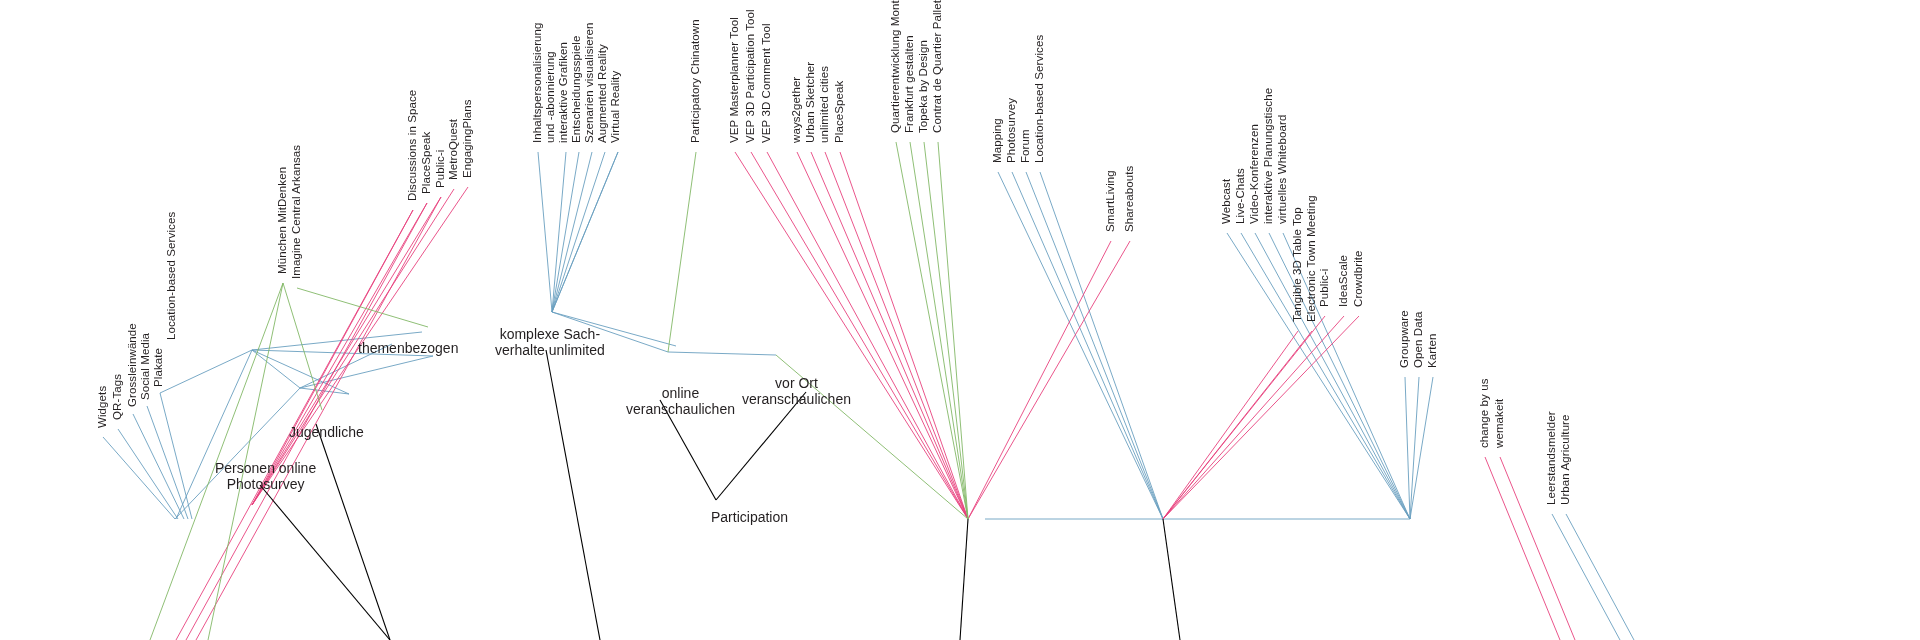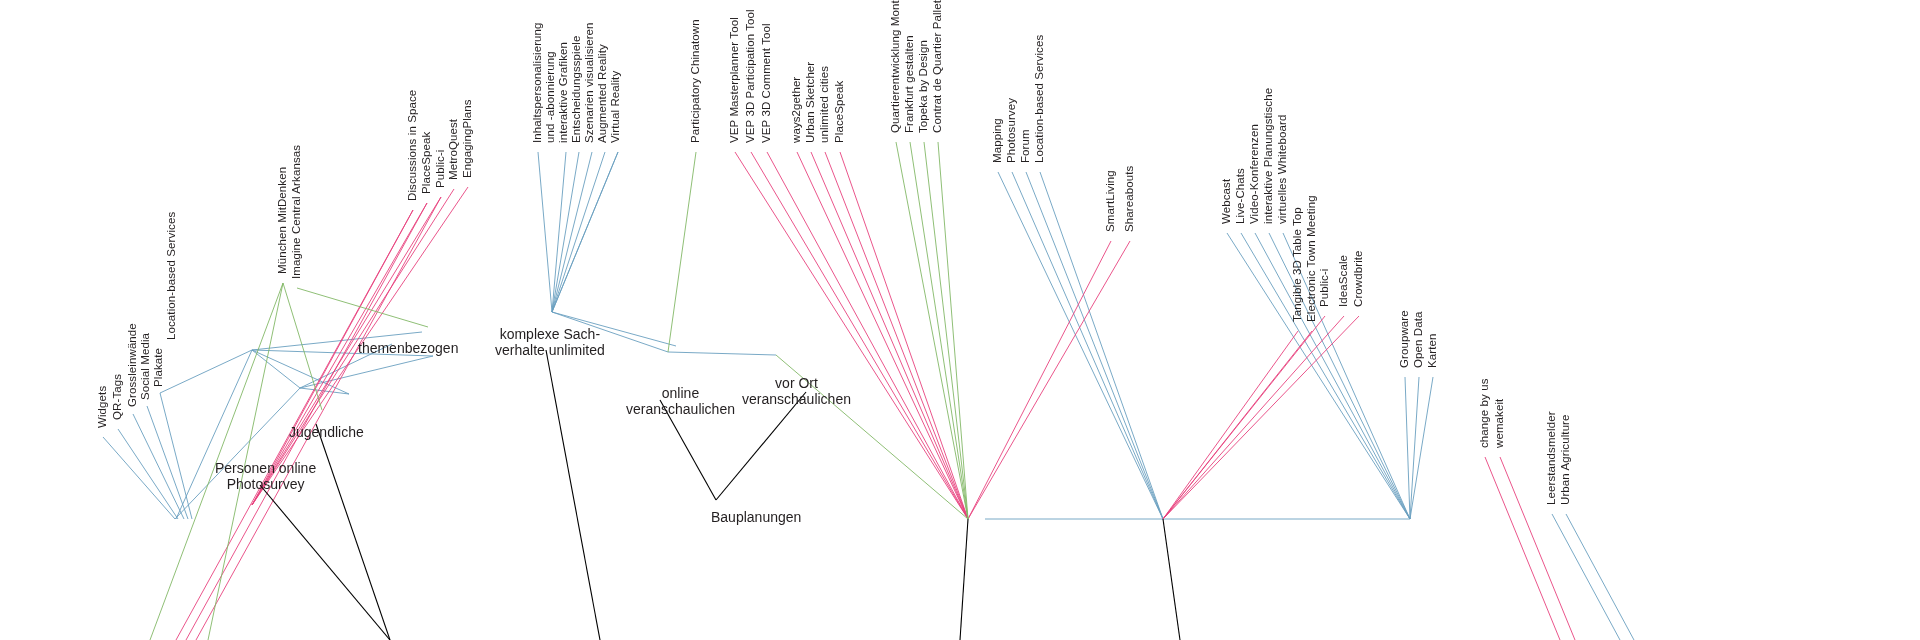--- a/index.html
+++ b/index.html
@@ -175,16 +175,16 @@
       </div>
       <div class="hub" style="left: 626px; top: 385px;">
         <span>online</span>
         <span>veranschaulichen</span>
       </div>
       <div class="hub" style="left: 742px; top: 375px;">
         <span>vor Ort</span>
         <span>veranschaulichen</span>
       </div>
       <div class="hub" style="left: 711px; top: 509px;">
-        <span>Bauplanungen</span>
+        <span>Participation</span>
       </div>
     </div>
 </div>
 
 </body></html>

